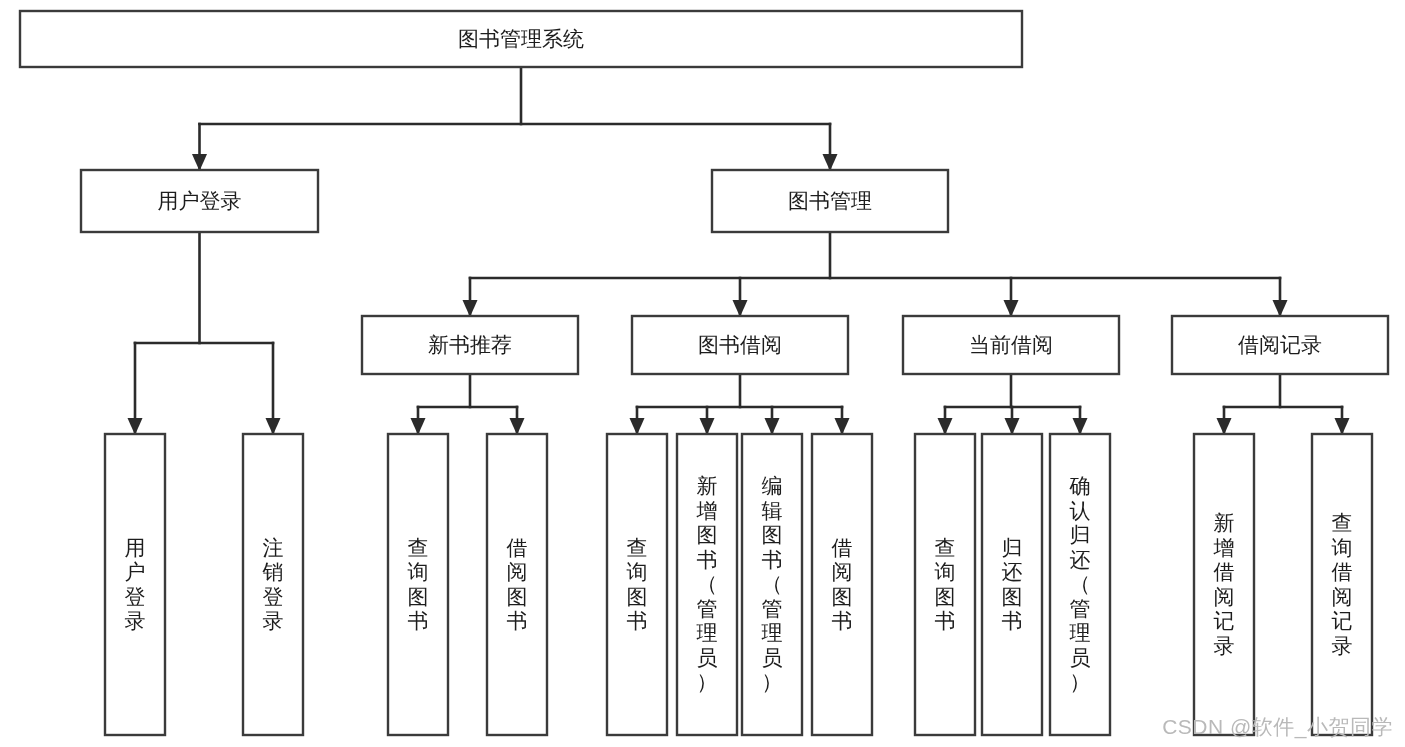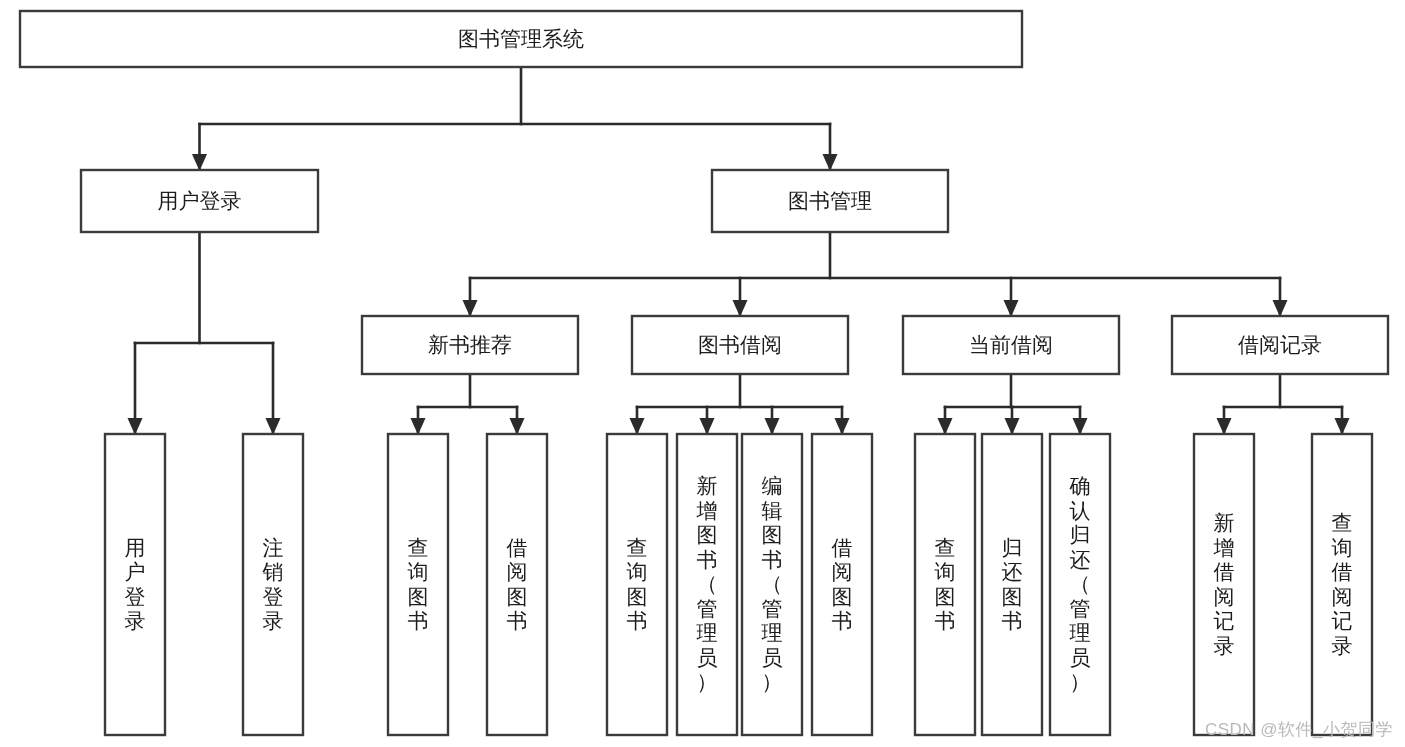--- a/index.html
+++ b/index.html
@@ -41,21 +41,21 @@
     font-size: 21px;
     fill: #1d1d1d;
     text-anchor: middle;
     dominant-baseline: middle;
   }
   .watermark {
     position: absolute;
     right: 12px;
     bottom: 6px;
     font-family: "Liberation Sans", "DejaVu Sans", sans-serif;
-    font-size: 17px;
+    font-size: 21px;
     color: #b9b9b9;
     letter-spacing: 0.5px;
     white-space: nowrap;
     user-select: none;
   }
 </style>
 </head>
 <body>
 
 <svg id="diagram-root" viewBox="0 0 1405 747" xmlns="http://www.w3.org/2000/svg">

